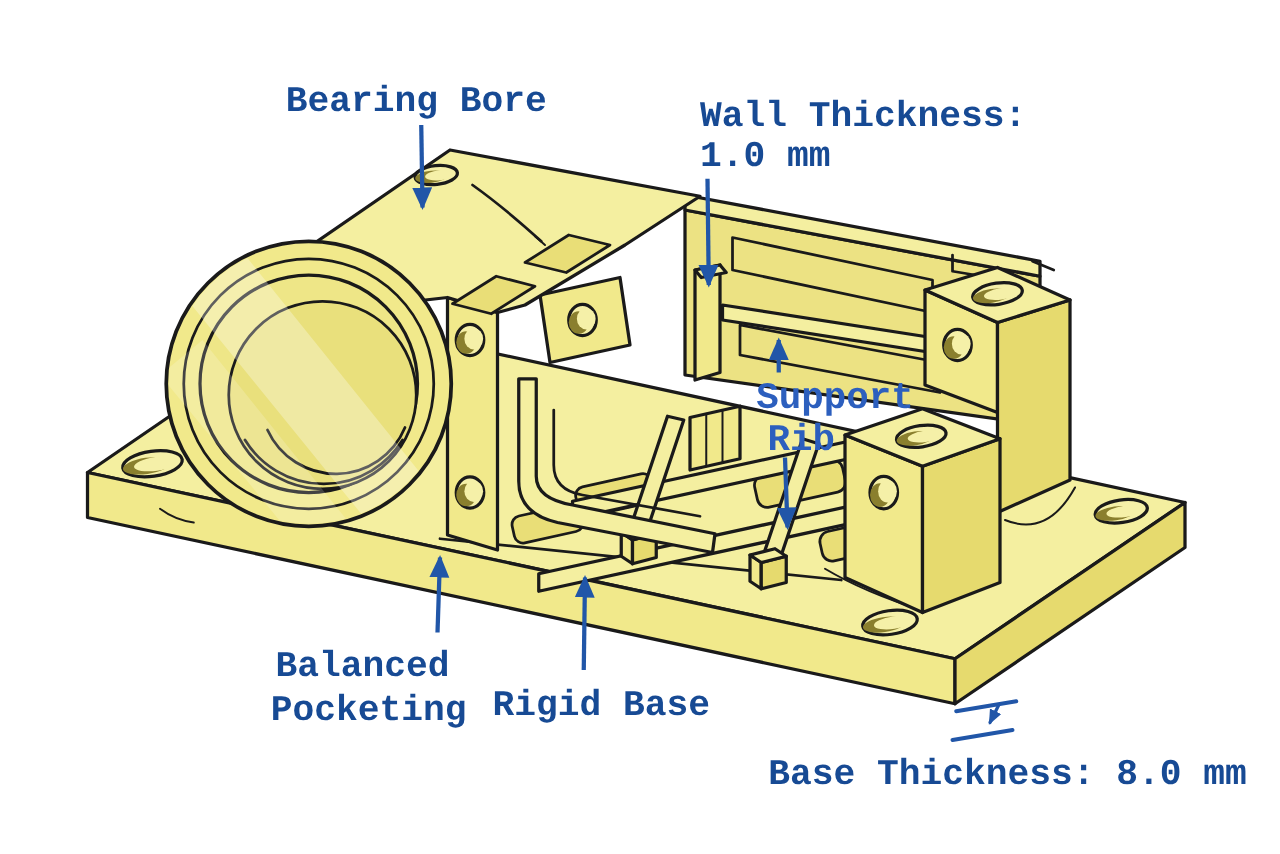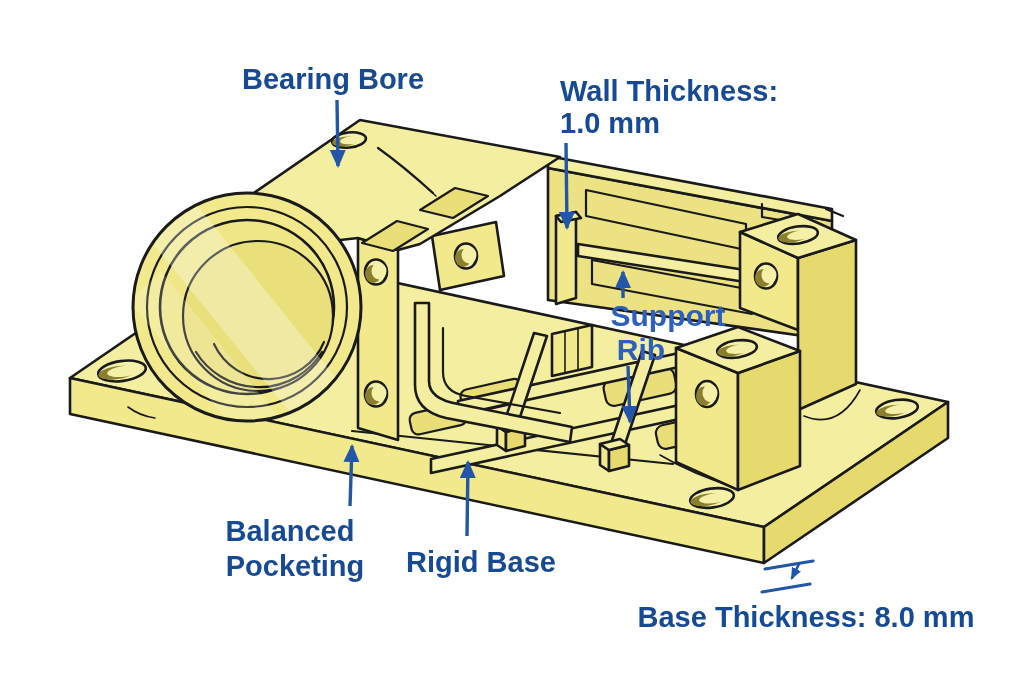--- a/index.html
+++ b/index.html
@@ -1,19 +1,19 @@
 <!DOCTYPE html>
 <html style="--background: #ffffff; --part-top: #f4efa0; --part-front: #f1e98b; --part-side: #e6da6e; --part-inner: #ece283; --part-recess: #e9de77; --part-hole: #f5f0a8; --part-shadow: #8a7f2e; --outline: #1a1a1a; --label-navy: #174a94; --label-blue: #2c5fbe; --arrow-blue: #2156a8;"><head>
 <meta charset="utf-8">
 <style>
   html,body{margin:0;padding:0;}
   #stage{
     position:relative;width:1024px;height:683px;
     background:var(--background,#fff);
-    font-family:Liberation Sans, sans-serif;
+    font-family:Liberation Mono, monospace;
     overflow:hidden;
   }
   svg{display:block;}
   
   .ft{fill:var(--part-top);stroke:var(--outline);stroke-width:2.6;stroke-linejoin:round;}
   .ff{fill:var(--part-front);stroke:var(--outline);stroke-width:2.6;stroke-linejoin:round;}
   .fs{fill:var(--part-side);stroke:var(--outline);stroke-width:2.6;stroke-linejoin:round;}
   .fi{fill:var(--part-inner);stroke:var(--outline);stroke-width:2.6;stroke-linejoin:round;}
   .fr{fill:var(--part-recess);stroke:var(--outline);stroke-width:2.2;stroke-linejoin:round;}
   .ln{fill:none;stroke:var(--outline);stroke-width:2.2;stroke-linecap:round;stroke-linejoin:round;}

